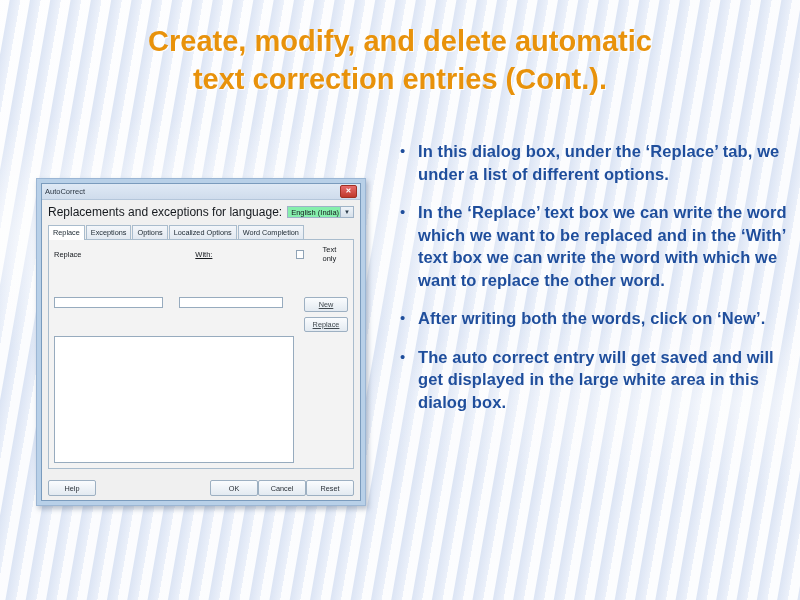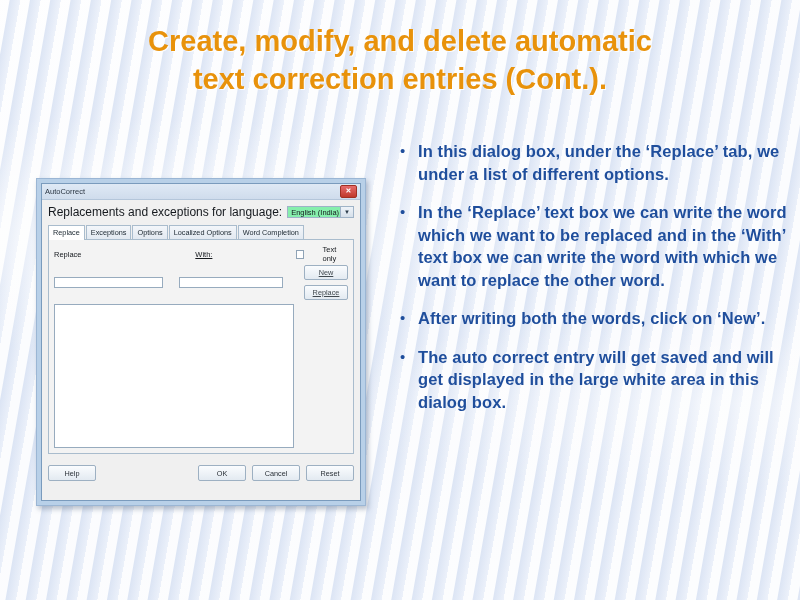--- a/index.html
+++ b/index.html
@@ -223,21 +223,22 @@
   .checkbox {
     width: 7px;
     height: 7px;
     border: 1px solid #8fa3b6;
     background: #fff;
     display: inline-block;
   }
   .inputs-row {
     display: flex;
     gap: 16px;
-    align-items: center;
+    align-items: flex-start;
+    margin-top: 32px;
   }
   .txtbox {
     height: 11px;
     background: #fff;
     border: 1px solid #97abbe;
     box-sizing: border-box;
   }
   .txt1 { width: 118px; }
   .txt2 { width: 112px; }
   .side-btns {
@@ -260,22 +261,21 @@
   .listarea {
     margin-top: 4px;
     flex: 1;
     background: #fff;
     border: 1px solid #97abbe;
     width: 238px;
   }
   .dlg-foot {
     display: flex;
     align-items: flex-start;
-    padding: 5px 6px 19px 6px;
-    gap: 6px;
+    padding: 5px 6px 4px 6px;
   }
   .dlg-foot .btn { width: 46px; padding: 2.5px 0; color: #2a3138; }
   .dlg-foot .spacer { flex: 1; }
   .under { text-decoration: underline; }
 </style>
 </head>
 <body>
 
 <div class="slide">
 

